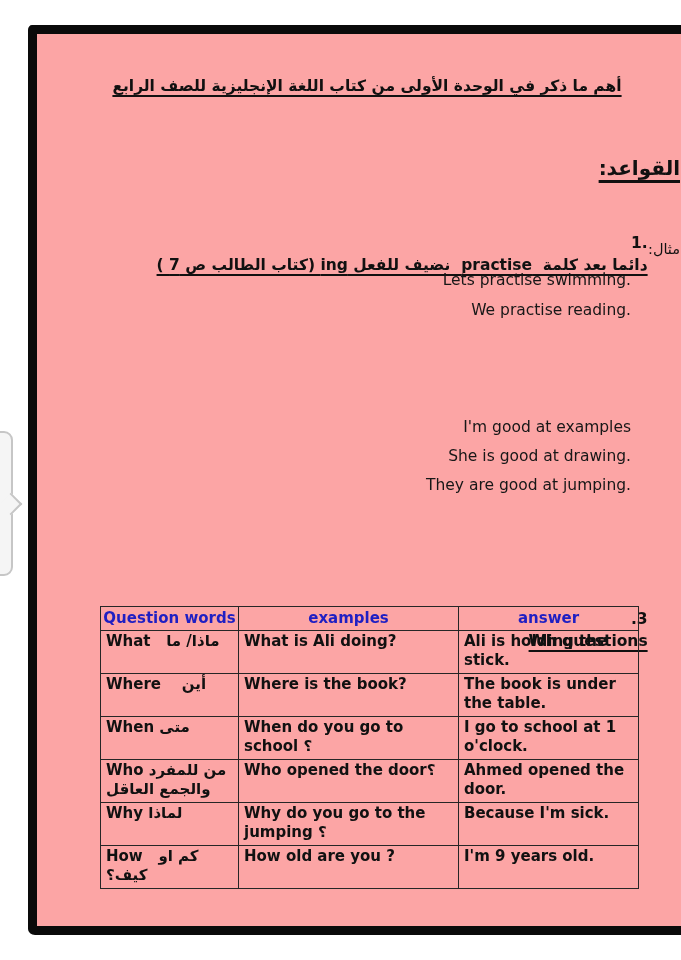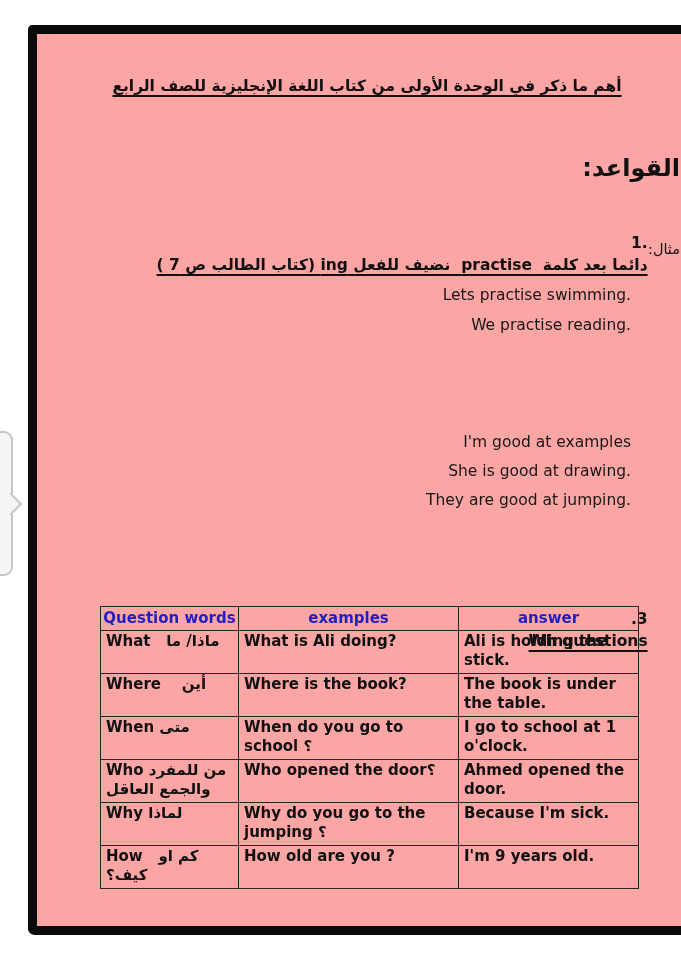--- a/index.html
+++ b/index.html
@@ -21,39 +21,39 @@
 
   
   .title{
     position:absolute;top:40px;left:0;right:0;text-align:center;
     direction:rtl;font-weight:700;font-size:15.5px;line-height:24px;
     text-decoration:underline;text-decoration-thickness:1.6px;text-underline-offset:4px;
     white-space:pre-wrap;
   }
   .rules-heading{
     position:absolute;top:114px;right:17px;direction:rtl;
-    font-weight:700;font-size:24px;line-height:40px;
-    text-decoration-thickness:2.5px;text-underline-offset:5px;
+    font-weight:700;font-size:20px;line-height:40px;
+    text-decoration:underline;text-decoration-thickness:2.5px;text-underline-offset:5px;
   }
   .rule-line{
     position:absolute;right:17px;direction:rtl;
     font-weight:700;font-size:15.5px;line-height:22px;white-space:pre-wrap;
   }
   .rule-1{top:176px;}
   .rule-2{top:352px;}
   .rule-3{top:552px;margin-left:8px;}
   .num{margin-left:7px;}
   .u{text-decoration:underline;text-decoration-thickness:1.8px;text-underline-offset:4px;}
   .example-label{
     position:absolute;top:205px;right:17px;direction:rtl;
     font-size:14.5px;line-height:20px;
   }
   .examples-block{
     position:absolute;right:66px;text-align:right;
-    font-size:15.5px;line-height:29.5px;color:#171717;margin-top:15px;
+    font-size:15.5px;line-height:29.5px;color:#171717;
   }
   .block-1{top:232px;}
   .block-2{top:379px;line-height:29px;}
 
   
   table.wh-table{
     position:absolute;top:572px;left:63px;width:538px;
     border-collapse:collapse;table-layout:fixed;
   }
   .wh-table th,.wh-table td{

